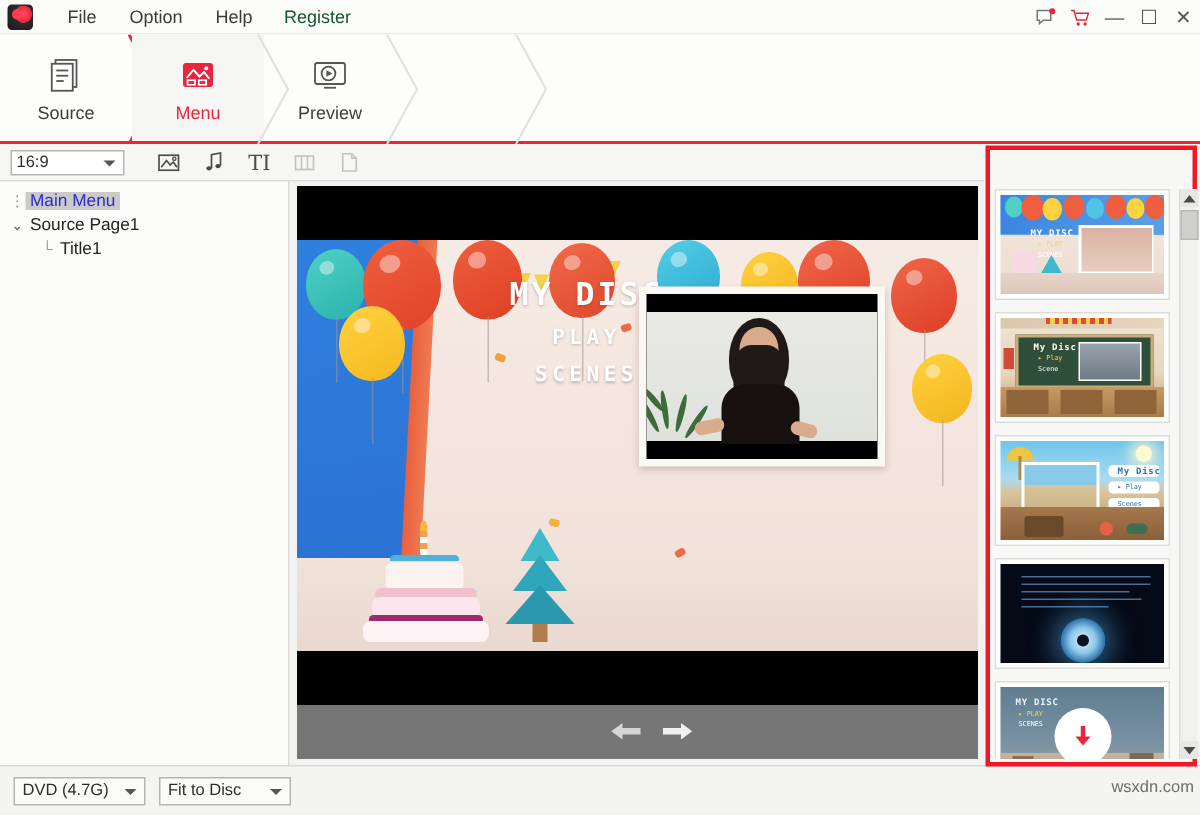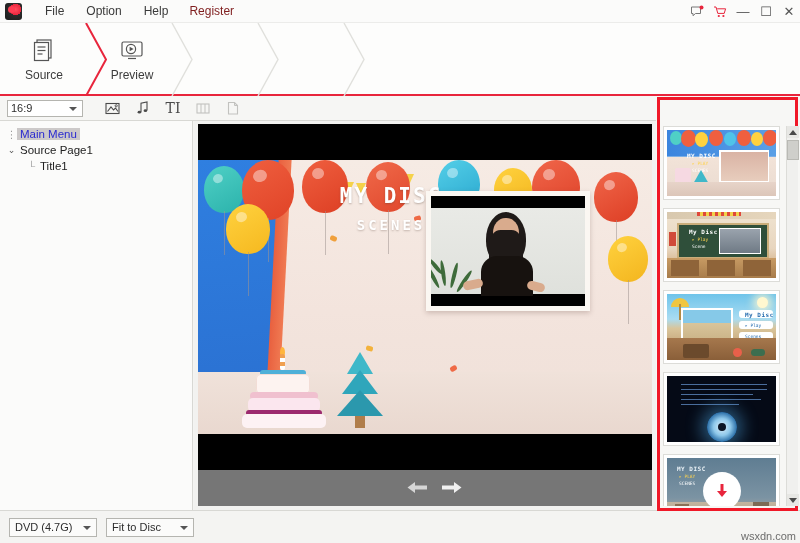--- a/index.html
+++ b/index.html
@@ -19,21 +19,21 @@
     border-bottom: 1px solid #ececea;
   }
   .logo {
     width:17px;height:17px;margin-left:5px;border-radius:3px;
     background: radial-gradient(circle at 62% 38%, #ff4d5e 0%, #e8253c 38%, #2b2b2b 39%, #1a1a1a 100%);
     position:relative; overflow:hidden;
   }
   .logo:after{content:"";position:absolute;left:3px;top:3px;width:7px;height:7px;border-radius:50%;background:#ff3b52;}
   .menubar { display:flex; align-items:center; margin-left:12px; gap:0; }
   .menubar .mi { padding:3px 11px; color:#3a3a3a; font-size:12px; cursor:default; }
-  .menubar .reg { color:#7f1d1d; padding:3px 10px; }
+  .menubar .reg { color:#14532d; padding:3px 10px; }
   .winbtns { position:absolute; right:4px; top:0; height:23px; display:flex; align-items:center; gap:9px; }
   .wb { width:14px; height:14px; position:relative; cursor:default; color:#6a6a6a; }
   .wb svg { display:block; }
   .wb-min, .wb-max, .wb-close { font-size:13px; line-height:14px; color:#555; text-align:center; width:14px; }
 
   
   .ribbon {
     position:absolute; left:0; top:23px; width:800px; height:73px;
     background:#fdfdfc; border-bottom:2px solid #e8253c;
     display:flex; align-items:stretch;
@@ -246,21 +246,21 @@
   .cap-blue { width:62px; height:100%; background:#9fdcfa; }
   .cap-text { position:absolute; right:8px; top:2px; font-size:11px; color:#555; }
   .sb-sel {
     position:relative; margin-left:9px; width:88px; height:19px;
     background:#fbfbfa; border:1px solid #b5b5b0;
     display:flex; align-items:center; padding-left:5px; font-size:11px; color:#2d2d2d;
   }
   .sb-sel .caret { position:absolute; right:5px; top:7px; width:0;height:0;
     border-left:4px solid transparent;border-right:4px solid transparent;border-top:4px solid #555;}
   .watermark {
-    position:absolute; right:4px; bottom:1px; font-size:11px; color:#6d6d6d;
+    position:absolute; right:4px; bottom:12px; font-size:11px; color:#6d6d6d;
     font-family:"Liberation Sans", sans-serif;
   }
 </style>
 </head>
 <body>
 
 <div id="app">
 
   <div class="titlebar">
     <div class="logo"></div>
@@ -304,20 +304,32 @@
       </div>
       <div class="glabel">Source</div>
     </div>
 
     <div class="chev" style="left:84px;">
       <svg width="26" height="73" viewBox="0 0 26 73">
           <path d="M2 0 L22 36.5 L2 73" fill="none" stroke="#e8253c" stroke-width="2"></path>
         </svg>
     </div>
 
+    <div class="step active">
+      <div class="step-icon">
+        <svg width="28" height="28" viewBox="0 0 28 28">
+          <rect x="4" y="6" width="20" height="16" rx="2" fill="#e8253c"></rect>
+          <path d="M6.5 16 L11 10.5 L15 15 L18 12 L21.5 16.5" fill="none" stroke="#fff" stroke-width="1.3"></path>
+          <circle cx="19.5" cy="9.5" r="1.3" fill="#fff"></circle>
+          <rect x="7" y="17.5" width="5" height="3" fill="none" stroke="#fff" stroke-width="1.1"></rect>
+          <rect x="14.5" y="17.5" width="5" height="3" fill="none" stroke="#fff" stroke-width="1.1"></rect>
+        </svg>
+      </div>
+      <div class="glabel">Menu</div>
+    </div>
 
     <div class="chev" style="left:170px;">
       <svg width="26" height="73" viewBox="0 0 26 73">
           <path d="M2 0 L22 36.5 L2 73" fill="none" stroke="#e0e0dc" stroke-width="1.4"></path>
         </svg>
     </div>
 
     <div class="step">
       <div class="step-icon">
         <svg width="28" height="28" viewBox="0 0 28 28">
@@ -473,20 +485,21 @@
 
         <div class="xmastree">
           <div class="tri" style="top:6px;border-left-width:13px;border-right-width:13px;border-bottom-width:22px;border-bottom-color:#3fb8c9;"></div>
           <div class="tri" style="top:24px;border-left-width:18px;border-right-width:18px;border-bottom-width:24px;border-bottom-color:#2fa6bb;"></div>
           <div class="tri" style="top:44px;border-left-width:23px;border-right-width:23px;border-bottom-width:26px;border-bottom-color:#2b98ad;"></div>
           <div style="position:absolute;left:50%;transform:translateX(-50%);top:70px;width:10px;height:12px;background:#b07d4a;"></div>
         </div>
 
         <div class="menu-text">
           <div class="menu-title">MY DISC</div>
+          <div class="menu-item">PLAY</div>
           <div class="menu-item">SCENES</div>
         </div>
 
         <div class="vidframe">
           <div class="vidinner">
             <div class="vidpic">
               <div class="plant">
                 <div class="leaf" style="left:4px;bottom:6px;transform:rotate(-28deg);"></div>
                 <div class="leaf" style="left:10px;bottom:8px;transform:rotate(-8deg);"></div>
                 <div class="leaf" style="left:16px;bottom:6px;transform:rotate(14deg);"></div>

